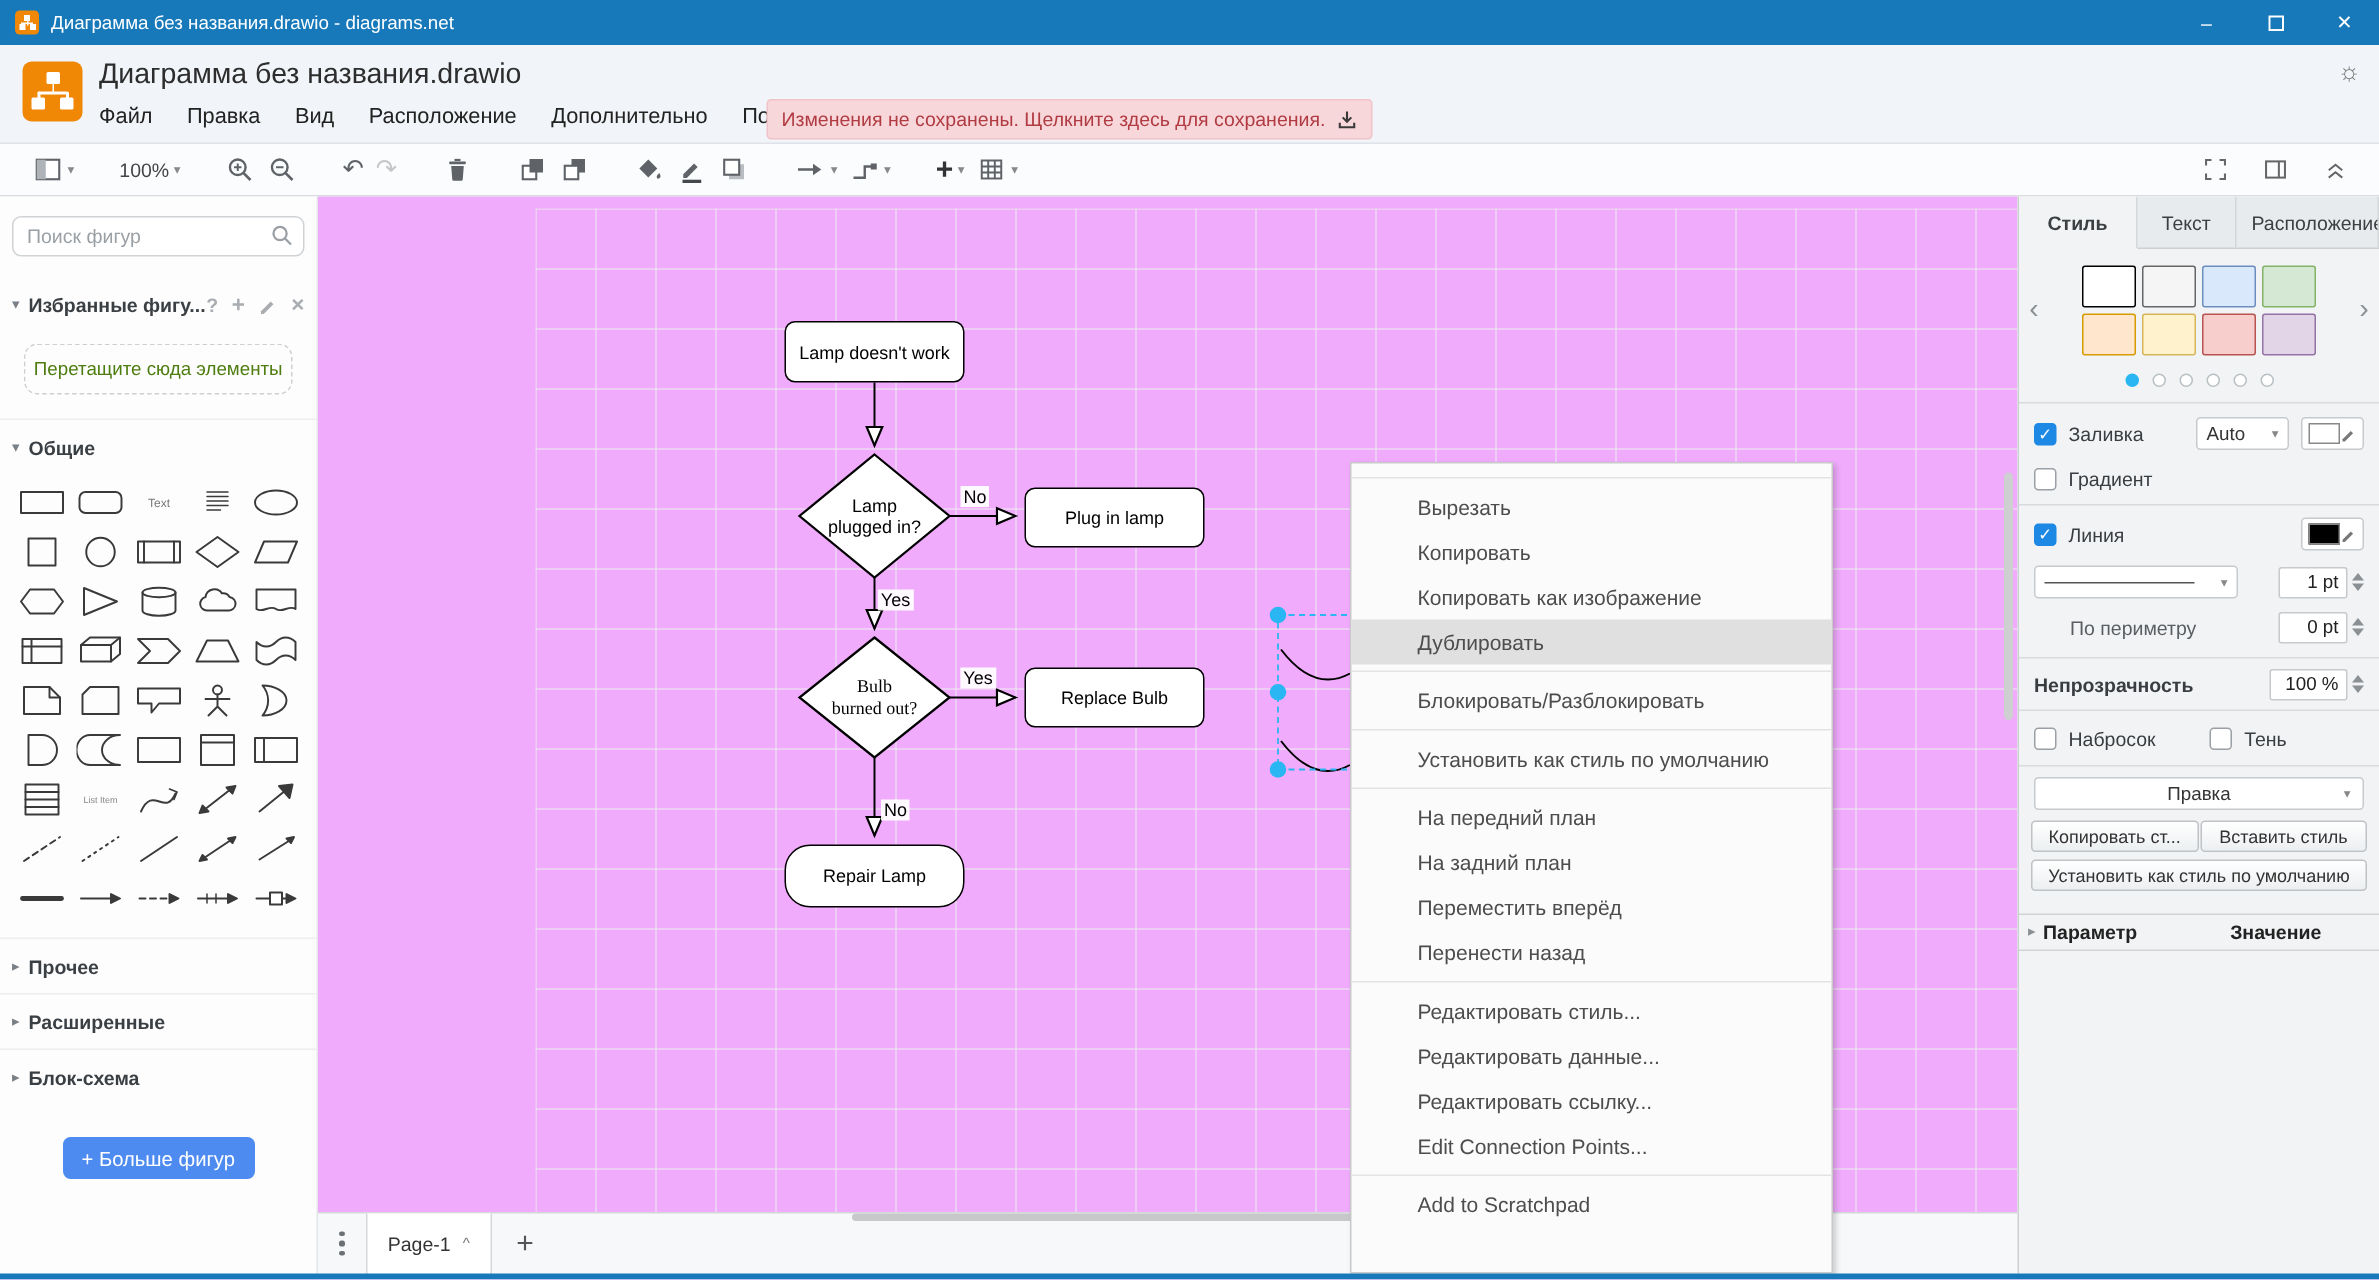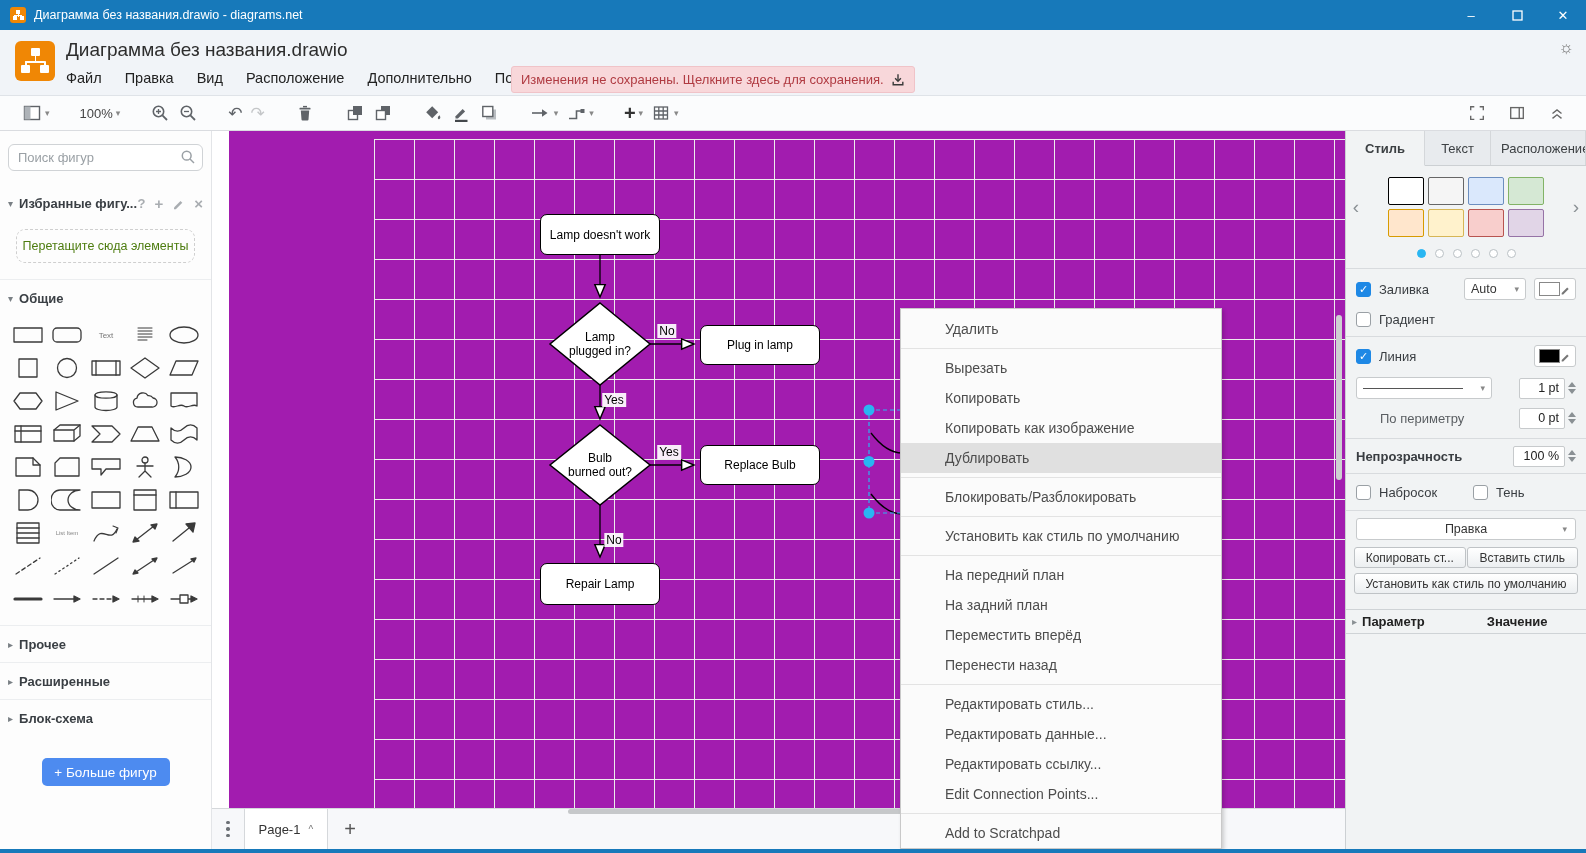--- a/index.html
+++ b/index.html
@@ -29,21 +29,21 @@
   .tbtn { display:flex; align-items:center; justify-content:center; height:26px; padding:0 4px; color:#5f6368; cursor:default; }
   .tb-gap { width:22px; }
   .caret { font-size:9px; color:#888; margin-left:3px; }
   .zoom-label { font-size:13px; color:#444; }
   .glyph { font-size:17px; color:#5f6368; }
   .disabled { opacity:.35; }
   .tb-right { margin-left:auto; display:flex; align-items:center; gap:14px; margin-right:16px; }
 
   
   .sidebar { position:absolute; left:0; top:131px; width:212px; height:718px; background:#fdfdfd; border-right:1px solid #e3e5e8; overflow:hidden; }
-  .canvas { position:absolute; left:229px; top:131px; width:1133px; height:677px; background:#a21caf; overflow:hidden; }
+  .canvas { position:absolute; left:212px; top:131px; width:1133px; height:677px; background:#f0abfc; overflow:hidden; }
   .grid { position:absolute; left:145px; top:8px; right:0; bottom:0;
     background-image:linear-gradient(to right,#ededed 1px,transparent 1px),linear-gradient(to bottom,#ededed 1px,transparent 1px);
     background-size:40px 40px; }
   .fpanel { position:absolute; left:1345px; top:131px; width:241px; height:718px; background:#f1f3f4; border-left:1px solid #ccd0d3; overflow:hidden; }
   .footer { position:absolute; left:212px; top:808px; width:1133px; height:41px; background:#f7f8fa; border-top:1px solid #d5d8db; display:flex; align-items:center; }
   .bottom-strip { position:absolute; left:0; top:849px; width:1586px; height:4px; background:#1779ba; z-index:60; }
 
   
   .search-wrap { margin:13px 8px 0 8px; position:relative; }
   .search-input { width:100%; height:27px; border:1px solid #d0d3d6; border-radius:6px; background:#fff; font-size:13px; color:#333; padding:0 26px 0 9px; font-family:inherit; }
@@ -697,24 +697,24 @@
       <rect x="640" y="279" width="66" height="103" fill="none" stroke="#29b6f2" stroke-width="1.2" stroke-dasharray="4 3"></rect>
       <circle cx="640" cy="279" r="5.5" fill="#29b6f2"></circle>
       <circle cx="640" cy="330.5" r="5.5" fill="#29b6f2"></circle>
       <circle cx="640" cy="382" r="5.5" fill="#29b6f2"></circle>
     </svg>
   <div id="node-layer">
       <div class="node" style="left: 311px; top: 83px; width: 120px; height: 41px;">Lamp doesn't work</div>
       <div class="dia-label" style="left: 371px; top: 213px;">Lamp
 plugged in?</div>
       <div class="node" style="left: 471px; top: 194px; width: 120px; height: 40px;">Plug in lamp</div>
-      <div class="dia-label" style="left: 371px; top: 334px;">Bulb
+      <div class="dia-label" style="left: 371px; top: 334px; font-family: Liberation Serif, serif;">Bulb
 burned out?</div>
       <div class="node" style="left: 471px; top: 314px; width: 120px; height: 40px;">Replace Bulb</div>
-      <div class="node" style="left: 311px; top: 432px; width: 120px; height: 42px;">Repair Lamp</div>
+      <div class="node" style="left: 311px; top: 432px; width: 120px; height: 42px; border-radius: 17px;">Repair Lamp</div>
       <div class="edge-label" style="left: 438px; top: 200px;">No</div>
       <div class="edge-label" style="left: 385px; top: 269px;">Yes</div>
       <div class="edge-label" style="left: 440px; top: 321px;">Yes</div>
       <div class="edge-label" style="left: 385px; top: 409px;">No</div>
     </div>
 </div>
 <div class="hscroll"></div>
 <div class="vscroll"></div>
 
 <div class="footer">
@@ -725,21 +725,20 @@
     </div>
   <div class="page-tab">
     <span>Page-1</span>
     <span class="chev">^</span>
   </div>
   <div class="add-page">+</div>
 </div>
 <div class="bottom-strip"></div>
 
 <div class="ctx-menu" id="ctx-menu">
-    <div class="ctx-item">Удалить</div>
     <div class="ctx-sep"></div>
     <div class="ctx-item">Вырезать</div>
     <div class="ctx-item">Копировать</div>
     <div class="ctx-item">Копировать как изображение</div>
     <div class="ctx-item hl">Дублировать</div>
     <div class="ctx-sep"></div>
     <div class="ctx-item">Блокировать/Разблокировать</div>
     <div class="ctx-sep"></div>
     <div class="ctx-item">Установить как стиль по умолчанию</div>
     <div class="ctx-sep"></div>

